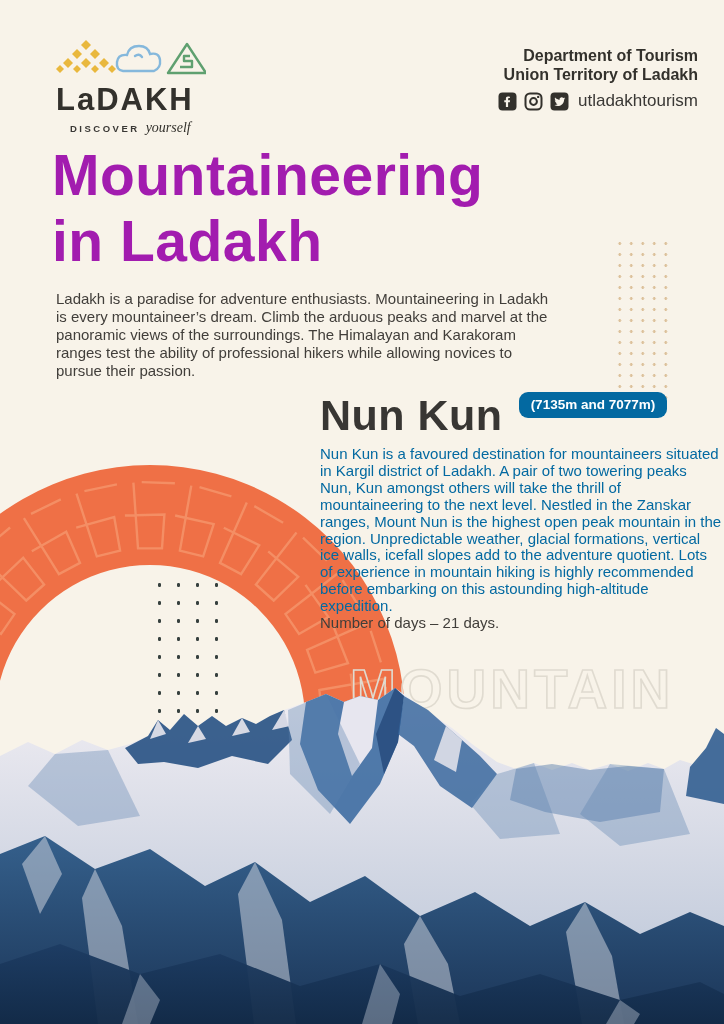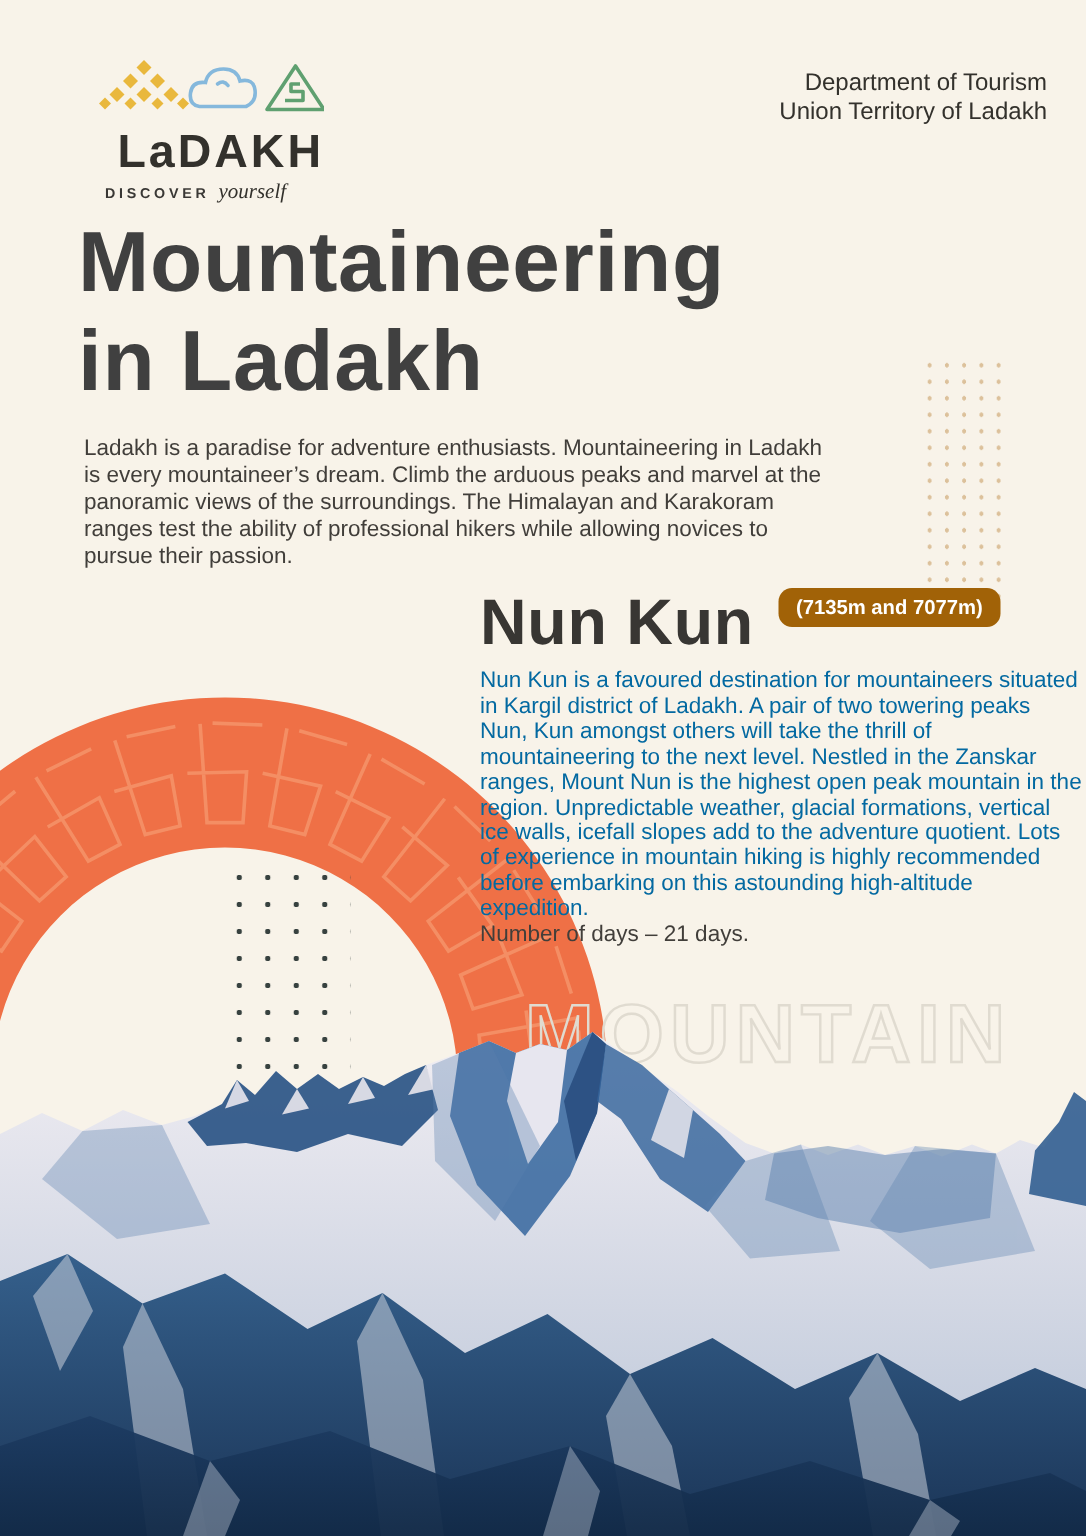--- a/index.html
+++ b/index.html
@@ -1,48 +1,48 @@
 <!DOCTYPE html>
 <html><head>
 <meta charset="utf-8">
 <style>
   html,body{margin:0;padding:0;}
   .page{
     position:relative; width:724px; height:1024px; overflow:hidden;
     background:#F8F3E9; font-family:"Liberation Sans", sans-serif; color:#3A3835;
   }
   
-  .logo{position:absolute; left:56px; top:34px; width:160px;text-align:right;}
+  .logo{position:absolute; left:56px; top:34px; width:160px;}
   .logo-word{font-size:31px; font-weight:700; letter-spacing:2px; color:#33312C; line-height:1; margin-top:2px;}
   .logo-tag{margin-top:5px; padding-left:14px; display:flex; align-items:baseline; gap:6px;}
   .logo-tag .disc{font-size:9.5px; letter-spacing:2.5px; font-weight:700; color:#3A3835;}
   .logo-tag .your{font-family:"Liberation Serif", serif; font-style:italic; font-size:14px; color:#33312C;}
   .dept{position:absolute; right:26px; top:46px; text-align:right;}
-  .dept .l{font-size:16px; font-weight:400; line-height:19px; color:#33312C;}
+  .dept .l{font-size:16px; font-weight:700; line-height:19px; color:#33312C;}
   .social-row{margin-top:7px; display:flex; justify-content:flex-end; align-items:center; gap:7px;}
   .social-row .handle{font-size:17px; color:#3A3835; margin-left:2px;}
   
   .main-title{position:absolute; left:52px; top:142px; font-size:57px; line-height:66px;
-    font-weight:800; color:#404040; letter-spacing:.5px; z-index:4;}
+    font-weight:800; color:#a21caf; letter-spacing:.5px; z-index:4;}
   .intro{position:absolute; left:56px; top:290px; width:505px; font-size:15px;
     line-height:18px; color:#413E3A; z-index:4;}
   
   .dots-faint{position:absolute; left:614px; top:238px; width:58px; height:162px; z-index:1;
     background-image:radial-gradient(circle,#DCC19B 1.3px, transparent 1.6px);
     background-size:11.5px 11px;}
   .dots-dark{position:absolute; left:150px; top:576px; width:84px; height:150px; z-index:2;
     background-image:radial-gradient(circle,#37413F 1.7px, transparent 2px);
     background-size:19px 18px;}
   
   .ring{position:absolute; left:-110px; top:460px; z-index:1;}
   
   .nunkun{position:absolute; left:320px; top:392px; width:402px; z-index:5;}
   .nk-head{display:flex; align-items:flex-end; gap:16px;}
   .nk-title{font-size:43px; font-weight:800; color:#383633; line-height:1; letter-spacing:.5px;}
-  .nk-badge{background:#a16207; color:#FFFFFF; font-weight:700; font-size:13.5px;
+  .nk-badge{background:#0369a1; color:#FFFFFF; font-weight:700; font-size:13.5px;
     padding:5px 12px 6px; border-radius:9px; margin-bottom:19px; white-space:nowrap;}
   .nk-body{margin-top:9px; font-size:15px; line-height:16.9px; color:#0369a1;}
   .nk-line{font-size:15px; line-height:16.9px; color:#413E3A;}
   
   .watermark{position:absolute; left:346px; top:654px; z-index:1;}
   .mountains{position:absolute; left:0; top:664px; z-index:3;}
 </style>
 </head>
 <body>
 
@@ -77,20 +77,36 @@
     <div class="logo-word">LaDAKH</div>
     <div class="logo-tag">
       <span class="disc">DISCOVER</span>
       <span class="your">yourself</span>
     </div>
   </div>
 
   <div class="dept">
     <div class="l">Department of Tourism</div>
     <div class="l">Union Territory of Ladakh</div>
+    <div class="social-row">
+      <svg width="19" height="19" viewBox="0 0 19 19">
+        <rect x="0.5" y="0.5" width="18" height="18" rx="4" fill="#33312C"></rect>
+        <path d="M11.5 4.5 h-1.6 c-1.3 0-2 .8-2 2.1 v1.6 H6.3 v2.1 h1.6 V15 h2.2 v-4.7 h1.7 l.3-2.1 h-2 V6.9 c0-.5.2-.8.8-.8 h1.2 z" fill="#F8F3E9"></path>
+      </svg>
+      <svg width="19" height="19" viewBox="0 0 19 19">
+        <rect x="1.5" y="1.5" width="16" height="16" rx="4.5" fill="none" stroke="#33312C" stroke-width="2"></rect>
+        <circle cx="9.5" cy="9.5" r="3.4" fill="none" stroke="#33312C" stroke-width="2"></circle>
+        <circle cx="14.2" cy="4.9" r="1.2" fill="#33312C"></circle>
+      </svg>
+      <svg width="19" height="19" viewBox="0 0 19 19">
+        <rect x="0.5" y="0.5" width="18" height="18" rx="4" fill="#33312C"></rect>
+        <path d="M15 6.2 c-.4.2-.8.3-1.2.4 .4-.3.8-.7.9-1.2 -.4.2-.9.4-1.4.5 -.4-.4-1-.7-1.6-.7 -1.2 0-2.2 1-2.2 2.2 0 .2 0 .4.1.5 -1.8-.1-3.4-1-4.5-2.3 -.2.3-.3.7-.3 1.1 0 .8.4 1.5 1 1.9 -.4 0-.7-.1-1-.3 0 1.1.8 2 1.8 2.2 -.2.1-.4.1-.6.1 -.1 0-.3 0-.4-.1 .3.9 1.1 1.5 2.1 1.5 -.8.6-1.7 1-2.8 1 -.2 0-.4 0-.5 0 1 .6 2.2 1 3.4 1 4.1 0 6.3-3.4 6.3-6.3 v-.3 c.4-.3.8-.7 1.1-1.2 z" fill="#F8F3E9"></path>
+      </svg>
+      <span class="handle">utladakhtourism</span>
+    </div>
   </div>
 
   <h1 class="main-title" style="margin:0;">
     <span>Mountaineering</span><br>
     <span>in Ladakh</span>
   </h1>
 
   <p class="intro" style="margin:0;">Ladakh is a paradise for adventure enthusiasts. Mountaineering in Ladakh is every mountaineer’s dream. Climb the arduous peaks and marvel at the panoramic views of the surroundings. The Himalayan and Karakoram ranges test the ability of professional hikers while allowing novices to pursue their passion.</p>
 
   <div class="dots-faint"></div>

